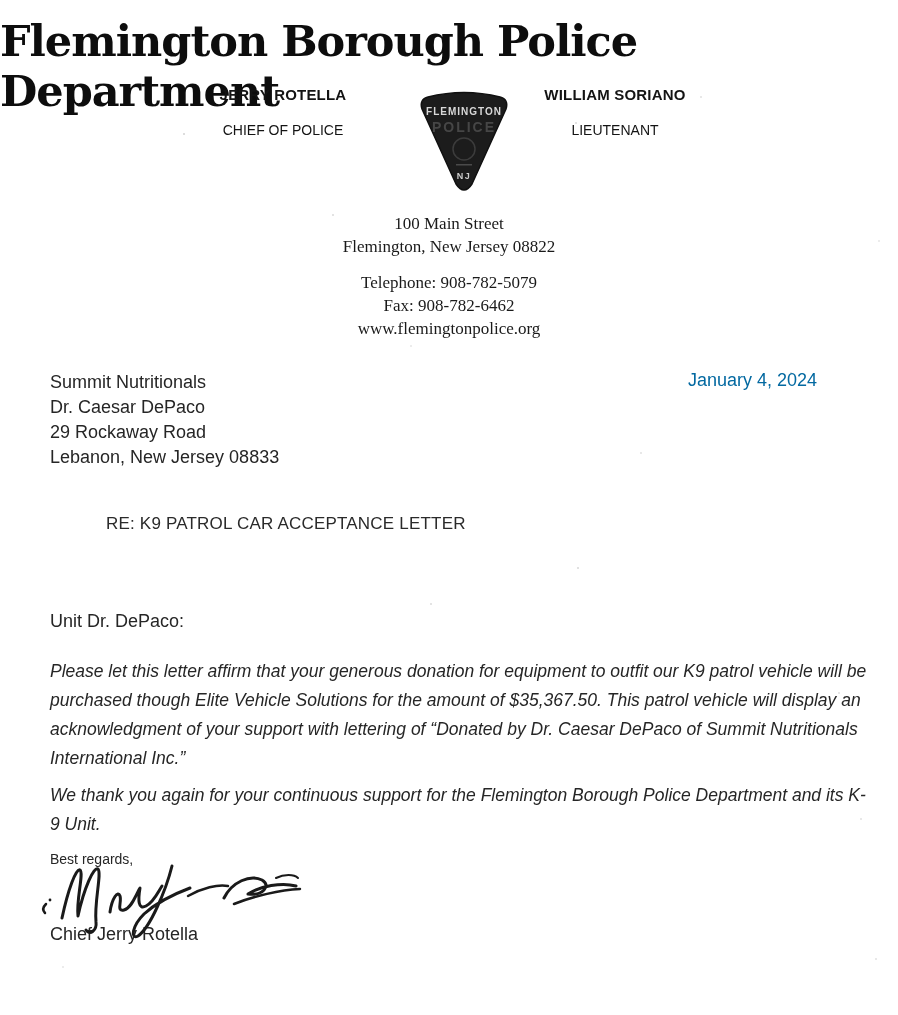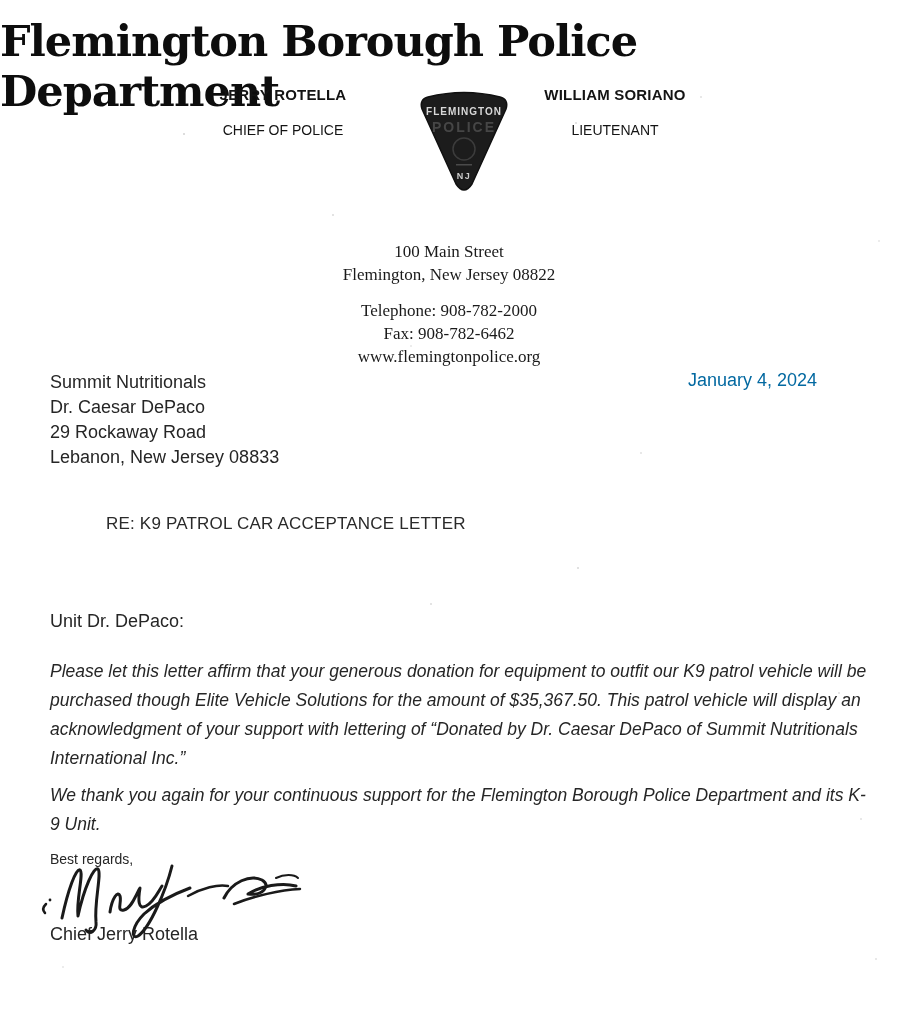--- a/index.html
+++ b/index.html
@@ -33,21 +33,20 @@
   .officer .role{font-size:14px;margin-top:19px;}
   .badge{
     position:absolute;left:416px;top:84px;width:96px;height:114px;
   }
   .addr{
     position:absolute;left:0;top:212px;width:898px;
     text-align:center;
     font-family:"Liberation Serif", serif;
     font-size:17px;line-height:23px;
     color:#1a1a1a;
-    margin-top:28px;
   }
   .addr .gap{height:13px;}
   
   .recipient{
     position:absolute;left:50px;top:370px;
     font-size:18px;line-height:25px;color:#262626;
   }
   .date{
     position:absolute;left:688px;top:370px;
     font-size:18px;color:#0369a1;
@@ -128,21 +127,21 @@
       <circle cx="48" cy="65" r="11" fill="none" stroke="#3c3c3c" stroke-width="1.5"></circle>
       <rect x="40" y="80" width="16" height="1.5" fill="#4a4a4a"></rect>
       <text x="48" y="95" text-anchor="middle" font-family="Liberation Sans, sans-serif" font-size="9" font-weight="bold" fill="#cfcfcf" letter-spacing="1.5">NJ</text>
     </svg>
   </div>
 
   <div class="addr">
     <div>100 Main Street</div>
     <div>Flemington, New Jersey 08822</div>
     <div class="gap"></div>
-    <div>Telephone: 908-782-2000</div>
+    <div>Telephone: 908-782-5079</div>
     <div>Fax: 908-782-6462</div>
     <div>www.flemingtonpolice.org</div>
   </div>
 
   <div class="recipient">
     <div>Summit Nutritionals</div>
     <div>Dr. Caesar DePaco</div>
     <div>29 Rockaway Road</div>
     <div>Lebanon, New Jersey 08833</div>
   </div>

